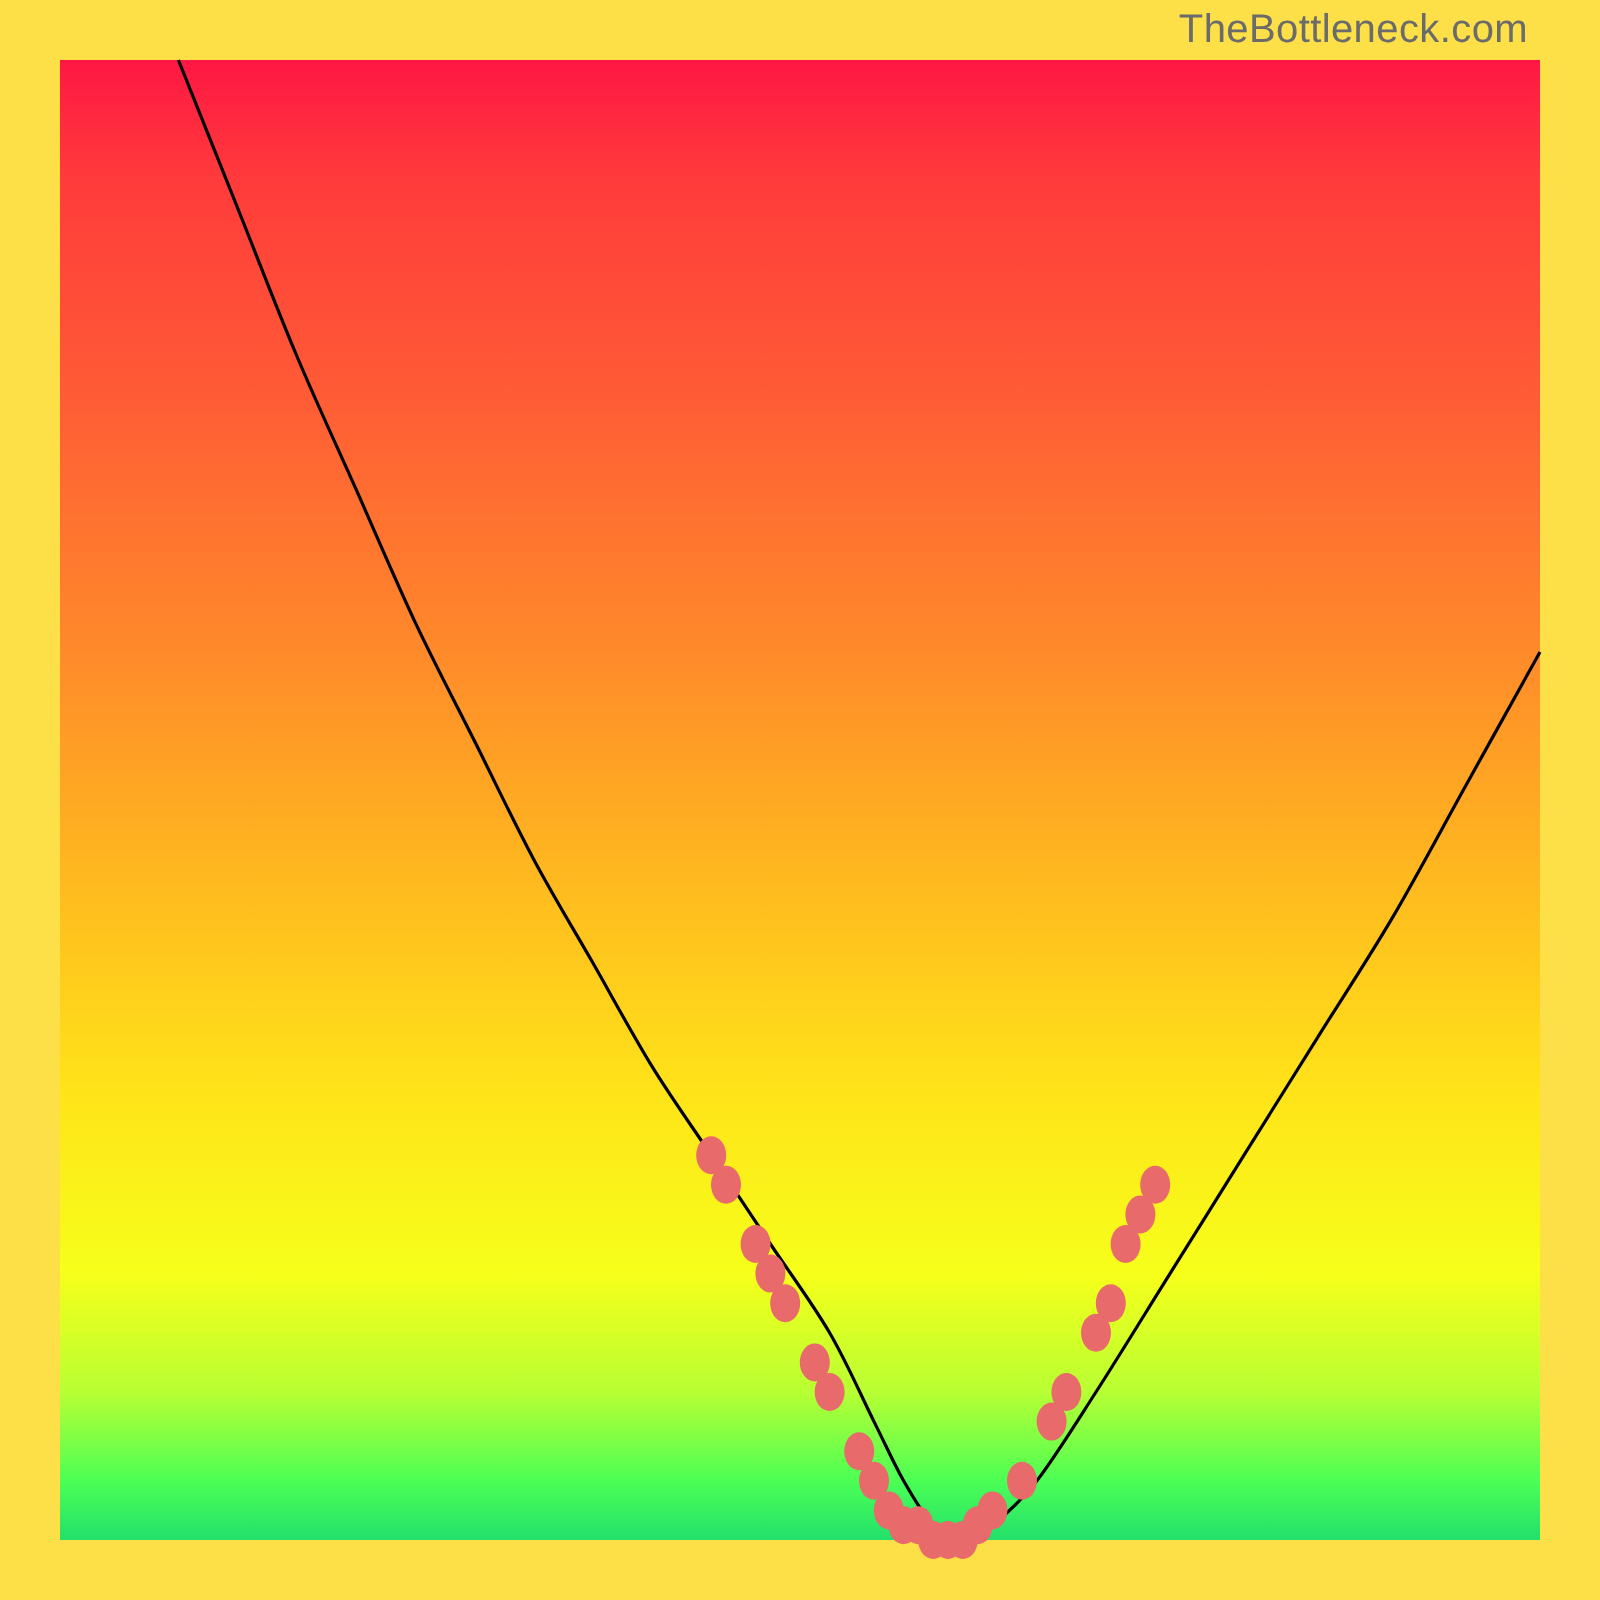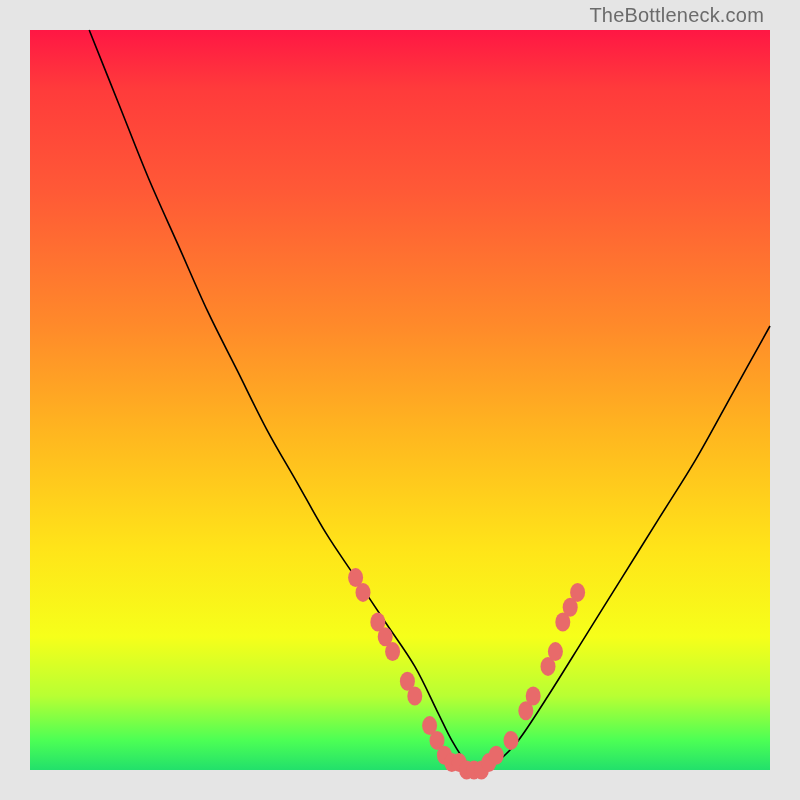--- a/index.html
+++ b/index.html
@@ -8,21 +8,21 @@
     width: 800px;
     height: 800px;
     background: #000;
     overflow: hidden;
     font-family: Arial, Helvetica, sans-serif;
   }
   .frame {
     position: relative;
     width: 800px;
     height: 800px;
-    background: #e5e5e5;
+    background: #fde047;
   }
   .plot-area {
     position: absolute;
     left: 30px;
     top: 30px;
     width: 740px;
     height: 740px;
     
     background: linear-gradient(
       to bottom,

